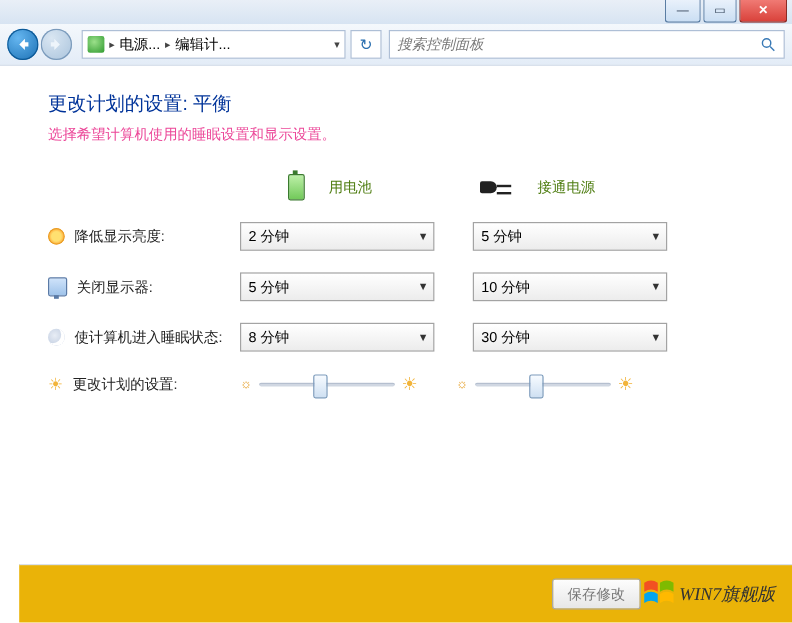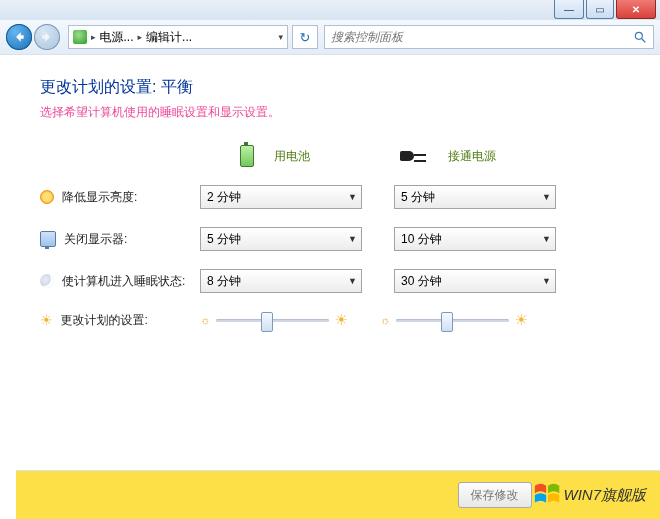--- a/index.html
+++ b/index.html
@@ -49,24 +49,24 @@
   .slider-wrap{display:flex;align-items:center;gap:6px;width:148px}
   .slider{position:relative;flex:1;height:18px}
   .slider .track{position:absolute;top:8px;left:0;right:0;height:3px;background:#d0d7e2;border-radius:2px;box-shadow:inset 0 1px 0 #b5bfcf}
   .slider .thumb{position:absolute;top:1px;width:10px;height:18px;background:linear-gradient(#f7fbff,#cfe0f2);border:1px solid #7a9abb;border-radius:2px}
   .sun-sm{font-size:11px;color:#e6a22e}
   .sun-lg{font-size:15px;color:#f2b43a}
   .links{margin-top:54px}
   .lnk{display:inline-block;color:#0a3fbf;padding:4px 2px;margin-bottom:10px}
   .redbox{border:2px solid #e23b2e;padding:2px 6px;display:inline-block}
   
-  .footer{position:absolute;bottom:0;left:16px;right:0;height:48px;border-top:1px solid #d9e1ec;background:#fde047;display:flex;align-items:center;justify-content:flex-end;padding:0 14px;}
+  .footer{position:absolute;bottom:0;left:16px;right:0;height:48px;border-top:1px solid #d9e1ec;background:#eab308;display:flex;align-items:center;justify-content:flex-end;padding:0 14px;}
   .btn{height:24px;padding:0 12px;border:1px solid #a9a9a9;background:linear-gradient(#fdfdfd,#e7e7e7);border-radius:3px;color:#777;display:flex;align-items:center}
   .flag{width:32px;height:30px;display:flex;align-items:center;justify-content:center}
-  .brand{font-family:Liberation Sans, sans-serif;font-size:15px;font-style:italic;color:#333}
+  .brand{font-family:Liberation Serif, serif;font-size:15px;font-style:italic;color:#333}
 </style>
 </head>
 <body>
 <div class="canvas">
 
   <div class="titlebar">
     <div class="winbtns">
       <div class="winbtn">
           <span>—</span>
         </div>

